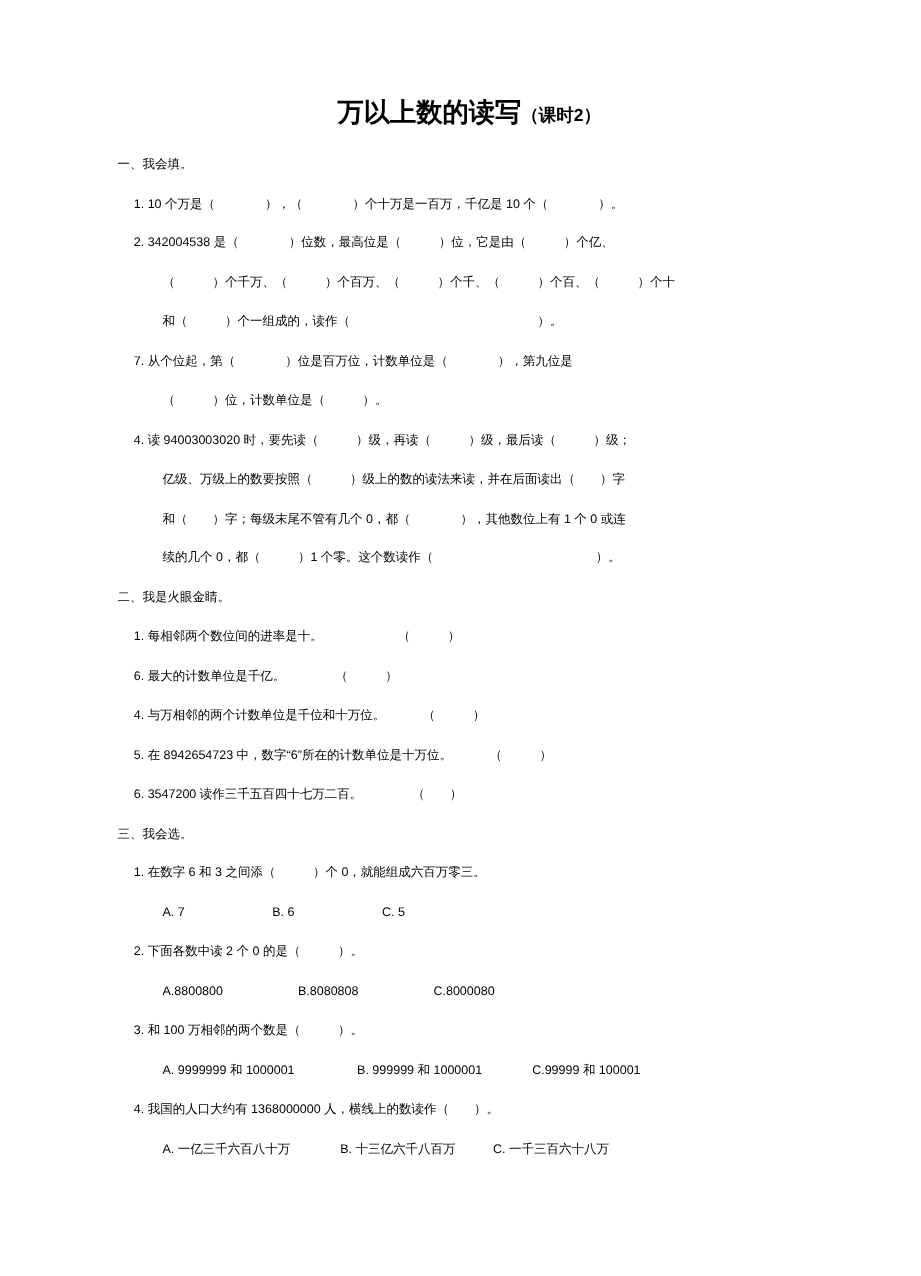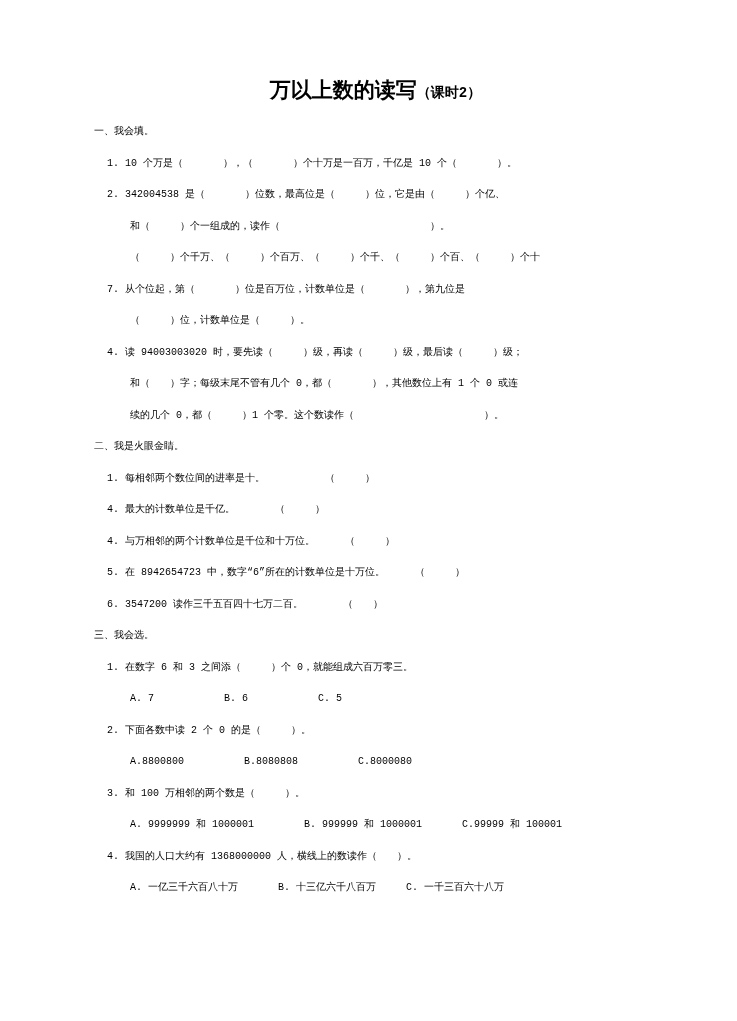--- a/index.html
+++ b/index.html
@@ -8,21 +8,21 @@
     background: #ffffff;
   }
   .page {
     position: relative;
     width: 737px;
     height: 1021px;
     background: #ffffff;
     box-sizing: border-box;
     padding: 76px 80px 0 94px;
     overflow: hidden;
-    font-family: Liberation Mono, monospace;
+    font-family: Liberation Sans, sans-serif;
     color: #000000;
   }
   .title {
     margin: 0 0 12px 0;
     text-align: center;
     font-size: 21px;
     font-weight: bold;
     white-space: pre;
   }
   .title .suffix {
@@ -48,33 +48,34 @@
 <body>
 
 <div class="page">
 
   <h1 class="title"><span>万以上数的读写</span><span class="suffix">（课时2）</span></h1>
 
   <div class="section">
     <div class="line heading">一、我会填。</div>
     <div class="line l1">1. 10 个万是（　　　　），（　　　　）个十万是一百万，千亿是 10 个（　　　　）。</div>
     <div class="line l1">2. 342004538 是（　　　　）位数，最高位是（　　　）位，它是由（　　　）个亿、</div>
+    <div class="line l2">（　　　）个千万、（　　　）个百万、（　　　）个千、（　　　）个百、（　　　）个十</div>
     <div class="line l2">和（　　　）个一组成的，读作（　　　　　　　　　　　　　　　）。</div>
-    <div class="line l2">（　　　）个千万、（　　　）个百万、（　　　）个千、（　　　）个百、（　　　）个十</div>
     <div class="line l1">7. 从个位起，第（　　　　）位是百万位，计数单位是（　　　　），第九位是</div>
     <div class="line l2">（　　　）位，计数单位是（　　　）。</div>
     <div class="line l1">4. 读 94003003020 时，要先读（　　　）级，再读（　　　）级，最后读（　　　）级；</div>
+    <div class="line l2">亿级、万级上的数要按照（　　　）级上的数的读法来读，并在后面读出（　　）字</div>
     <div class="line l2">和（　　）字；每级末尾不管有几个 0，都（　　　　），其他数位上有 1 个 0 或连</div>
     <div class="line l2">续的几个 0，都（　　　）1 个零。这个数读作（　　　　　　　　　　　　　）。</div>
   </div>
 
   <div class="section">
     <div class="line heading">二、我是火眼金睛。</div>
     <div class="line l1">1. 每相邻两个数位间的进率是十。　　　　　　（　　　）</div>
-    <div class="line l1">4. 最大的计数单位是千亿。　　　　（　　　）</div>
+    <div class="line l1">6. 最大的计数单位是千亿。　　　　（　　　）</div>
     <div class="line l1">4. 与万相邻的两个计数单位是千位和十万位。　　　（　　　）</div>
     <div class="line l1">5. 在 8942654723 中，数字“6”所在的计数单位是十万位。　　　（　　　）</div>
     <div class="line l1">6. 3547200 读作三千五百四十七万二百。　　　　（　　）</div>
   </div>
 
   <div class="section">
     <div class="line heading">三、我会选。</div>
     <div class="line l1">1. 在数字 6 和 3 之间添（　　　）个 0，就能组成六百万零三。</div>
     <div class="line l2">A. 7　　　　　　　B. 6　　　　　　　C. 5</div>
     <div class="line l1">2. 下面各数中读 2 个 0 的是（　　　）。</div>

